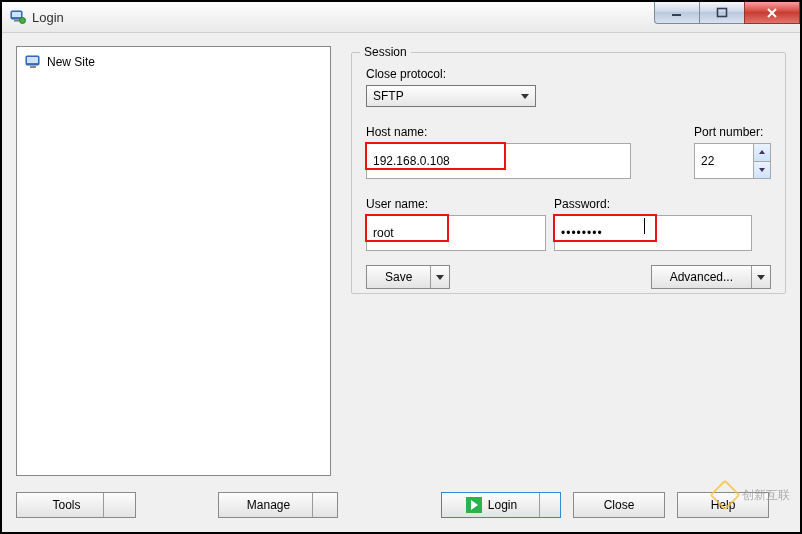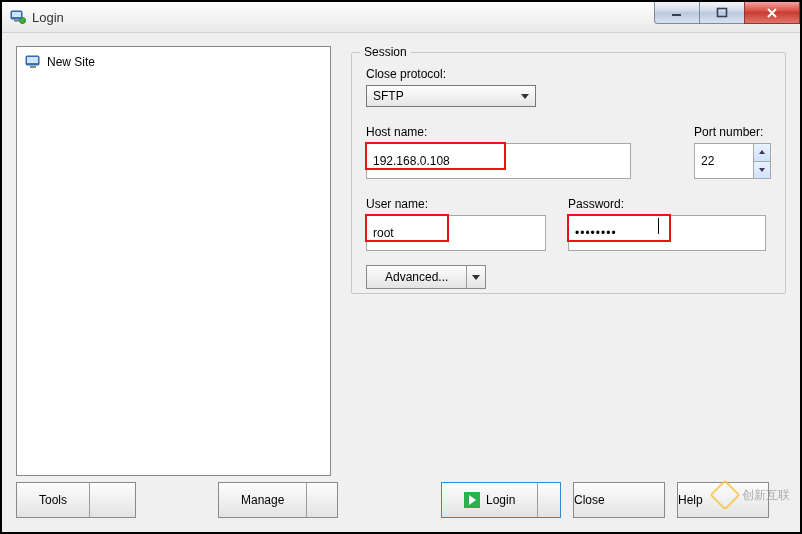--- a/index.html
+++ b/index.html
@@ -17,21 +17,21 @@
   
   .client{position:absolute;top:30px;left:0;right:0;bottom:0;padding:14px;box-sizing:border-box}
   .cols{display:flex;height:430px}
   .tree{width:315px;height:100%;border:1px solid #888;background:#fff;box-sizing:border-box;padding:6px}
   .tree-item{display:flex;align-items:center;gap:6px;padding:1px 2px}
   .tree-item .moni{width:16px;height:16px}
   .right{flex:1;margin-left:20px;position:relative}
   .group{border:1px solid #c8c8c8;border-radius:2px;padding:10px 14px 4px;position:relative;margin-top:6px}
   .group .legend{position:absolute;top:-8px;left:8px;background:#f0f0f0;padding:0 4px;font-size:12px}
   .lbl{margin:4px 0 4px 0}
-  .row{display:flex;gap:22px}
+  .row{display:flex;gap:8px}
   .field{display:flex;flex-direction:column}
   .sel{width:170px;height:22px;border:1px solid #777;background:linear-gradient(#fefefe,#e6e6e6);display:flex;align-items:center;justify-content:space-between;padding:0 6px;box-sizing:border-box}
   .sel .arr{width:0;height:0;border-left:4px solid transparent;border-right:4px solid transparent;border-top:5px solid #333}
   input.txt{height:36px;border:1px solid #a8a8a8;background:#fff;padding:0 6px;box-sizing:border-box;font:inherit}
   .hostwrap{position:relative;width:265px}
   .hostwrap .redo{position:absolute;top:-1px;left:-1px;width:137px;height:24px;border:2px solid #e11;pointer-events:none}
   .portwrap{display:flex}
   .port{width:60px;text-align:left}
   .spin{width:16px;border:1px solid #a8a8a8;border-left:none;display:flex;flex-direction:column}
   .spin div{flex:1;display:flex;align-items:center;justify-content:center;background:linear-gradient(#eaf3ff,#cfe3fb)}
@@ -39,21 +39,21 @@
   .spin .up{width:0;height:0;border-left:3px solid transparent;border-right:3px solid transparent;border-bottom:4px solid #436; }
   .spin .dn{width:0;height:0;border-left:3px solid transparent;border-right:3px solid transparent;border-top:4px solid #436}
   .btnrow{display:flex;justify-content:space-between;margin-top:14px}
   .sbtn{height:24px;border:1px solid #8a8a8a;background:linear-gradient(#fdfdfd,#e3e3e3);display:flex;align-items:center;box-sizing:border-box}
   .sbtn .main{padding:0 18px}
   .sbtn .drop{width:18px;border-left:1px solid #9a9a9a;display:flex;align-items:center;justify-content:center;height:100%}
   .sbtn .drop .arr{width:0;height:0;border-left:4px solid transparent;border-right:4px solid transparent;border-top:5px solid #333}
   
   .bottom{position:absolute;left:14px;right:14px;bottom:14px;display:flex;align-items:center}
   .bottom .gap{flex:1}
-  .bbtn{height:36px;border:1px solid #8a8a8a;background:linear-gradient(#fdfdfd,#e3e3e3);display:flex;align-items:center;box-sizing:border-box;min-width:92px;margin-right:12px}
+  .bbtn{height:26px;border:1px solid #8a8a8a;background:linear-gradient(#fdfdfd,#e3e3e3);display:flex;align-items:center;box-sizing:border-box;min-width:92px;justify-content:center;margin-right:12px}
   .bbtn.split{padding:0}
   .bbtn.split .main{padding:0 22px}
   .bbtn.split .drop{width:18px;border-left:1px solid #9a9a9a;height:100%;display:flex;align-items:center;justify-content:center}
   .login{border:1px solid #2f8bd8}
   .login .main{display:flex;align-items:center;gap:6px;padding:0 18px}
   .login .ico{width:16px;height:16px;background:#2bb24c;display:flex;align-items:center;justify-content:center;position:relative}
   .login .ico::after{content:"";position:absolute;width:0;height:0;border-top:5px solid transparent;border-bottom:5px solid transparent;border-left:7px solid #fff;left:5px}
   .userwrap{position:relative;width:180px}
   .userwrap .redo{position:absolute;top:-1px;left:-1px;width:80px;height:24px;border:2px solid #e11;pointer-events:none}
   .passwrap{position:relative;width:198px}
@@ -159,20 +159,26 @@
               <div class="passwrap">
                 <input class="txt" style="width: 198px; letter-spacing: 1px;" value="••••••••">
                 <div class="redo"></div>
                 <div class="caret"></div>
               </div>
             </div>
           </div>
 
           <div class="btnrow">
             <div class="sbtn">
+              <span class="main">Save</span>
+              <span class="drop">
+                  <span class="arr"></span>
+                </span>
+            </div>
+            <div class="sbtn">
               <span class="main">Advanced...</span>
               <span class="drop">
                   <span class="arr"></span>
                 </span>
             </div>
           </div>
         </div>
       </div>
     </div>
 

